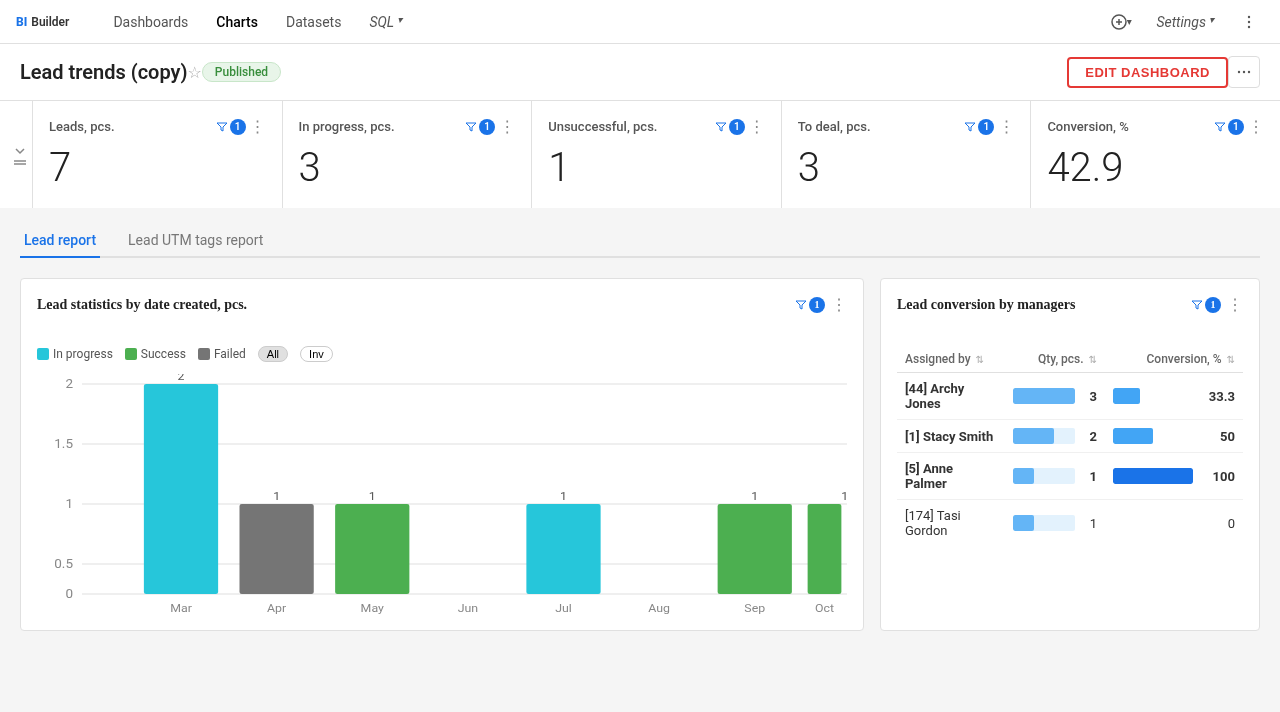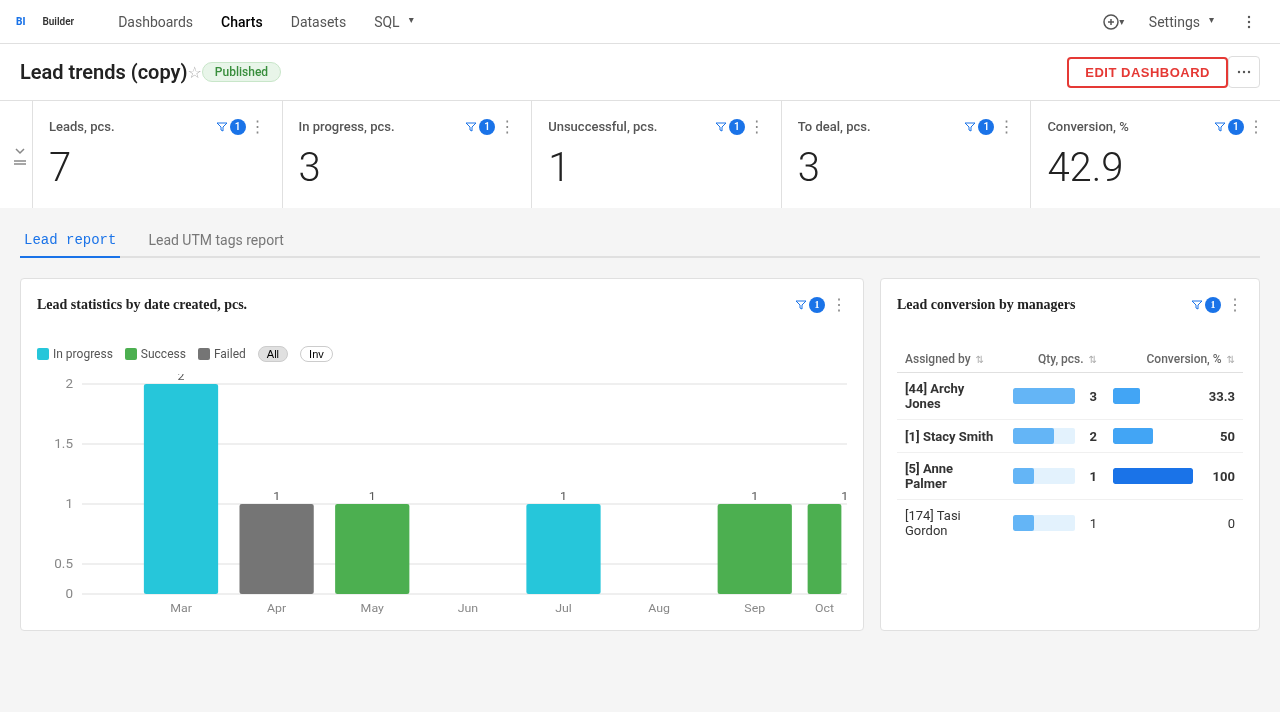--- a/index.html
+++ b/index.html
@@ -10,37 +10,37 @@
       background: #fff;
       border-bottom: 1px solid #e0e0e0;
       height: 44px;
       display: flex;
       align-items: center;
       padding: 0 16px;
       gap: 0;
     }
     .brand {
       font-weight: 700;
-      font-size: 10px;
+      font-size: 12px;
       color: #1a73e8;
       margin-right: 32px;
       display: flex;
       align-items: center;
-      gap: 17px;
+      gap: 4px;
     }
     .nav-links { display: flex; gap: 4px; align-items: center; }
     .nav-link {
       padding: 6px 12px;
       color: #555;
       cursor: pointer;
       border-radius: 4px;
       font-size: 14px;
     }
     .nav-link.active { color: #000000; font-weight: 500; }
-    .nav-dropdown { display: flex; gap: 7px; }
+    .nav-dropdown { display: flex; gap: 1px; font-style: italic; }
     .nav-spacer { flex: 1; }
     .nav-right { display: flex; align-items: center; gap: 8px; }
     .nav-icon-btn {
       width: 30px; height: 30px;
       display: flex; align-items: center; justify-content: center;
       cursor: pointer; color: #555; border-radius: 4px;
     }
 
     
     .page-header {
@@ -147,21 +147,21 @@
     .tabs { display: flex; gap: 0; border-bottom: 2px solid #e0e0e0; margin-bottom: 20px; }
     .tab {
       padding: 8px 4px;
       margin-right: 24px;
       font-size: 14px;
       color: #777;
       cursor: pointer;
       border-bottom: 2px solid transparent;
       margin-bottom: -2px;
     }
-    .tab.active { color: #1a73e8; border-bottom: 2px solid #1a73e8; font-weight: 500; font-family: Liberation Mono, monospace; }
+    .tab.active { color: #1a73e8; border-bottom: 2px solid #1a73e8; font-weight: 500; }
 
     
     .charts-row { display: flex; gap: 16px; }
 
     
     .chart-panel {
       flex: 1;
       background: #fff;
       border-radius: 4px;
       border: 1px solid #e0e0e0;

